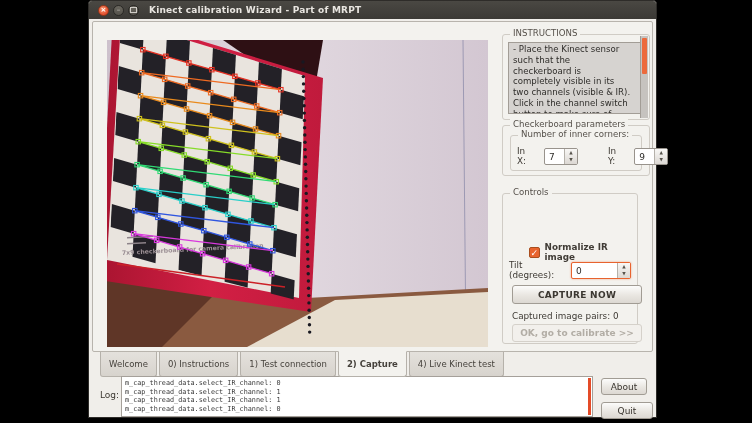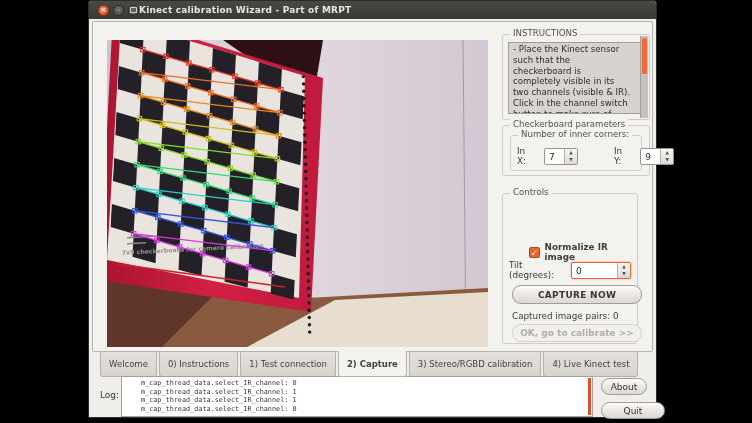--- a/index.html
+++ b/index.html
@@ -10,21 +10,21 @@
   
   #titlebar{position:absolute;left:0;top:0;right:0;height:18px;
             background:linear-gradient(#4a4843,#3b3935);border-radius:3px 3px 0 0;
             display:flex;align-items:center;}
   .tbtn{width:11px;height:11px;border-radius:50%;margin-left:4px;box-sizing:border-box;
         display:flex;align-items:center;justify-content:center;font-size:7px;line-height:1;}
   #btn-close{margin-left:9px;background:radial-gradient(circle at 40% 35%,#f4926d,#e4502e 70%);
              border:1px solid #9a3417;color:#fff;font-weight:bold;}
   #btn-min,#btn-max{background:linear-gradient(#6a675f,#55524b);border:1px solid #2a2925;color:#cfccc6;}
   #btn-max span{display:block;width:5px;height:4px;border:1px solid #cfccc6;}
-  #title-text{font-size:9px;font-weight:bold;color:#e9e6e1;letter-spacing:.2px;}
+  #title-text{margin-left:10px;font-size:9px;font-weight:bold;color:#e9e6e1;letter-spacing:.2px;}
   
   #notebook{position:absolute;left:3px;top:20px;width:561px;height:331px;box-sizing:border-box;
             background:#f3f2ee;border:1px solid #b8b4ad;border-radius:2px;}
   #camera{position:absolute;left:14px;top:18px;width:381px;height:307px;overflow:hidden;}
   #camera svg{display:block;width:100%;height:100%;}
   
   .group{position:absolute;box-sizing:border-box;border:1px solid #d0ccc5;border-radius:3px;padding-left:40px;}
   .gcap{position:absolute;top:-7px;left:7px;background:#f3f2ee;padding:0 3px;font-size:8.6px;color:#55504a;}
   .igroup{position:relative;box-sizing:border-box;border:1px solid #d0ccc5;border-radius:3px;}
   
@@ -48,42 +48,42 @@
   #g-channel{position:absolute;left:7px;top:8px;right:7px;height:28px;}
   #radio-row{position:absolute;left:6px;top:8px;display:flex;align-items:center;gap:5px;font-size:8.8px;color:#403c36;}
   .radio{width:10px;height:10px;border-radius:50%;box-sizing:border-box;border:1px solid #8f8a82;background:#fdfdfc;}
   .radio.sel{background:radial-gradient(circle at 50% 50%,#a03312 0 22%,#e8511f 23% 85%,#c44317 86%);border-color:#7e4030;}
   #chk-row{position:absolute;left:26px;top:48px;display:flex;align-items:center;gap:5px;font-size:8.8px;font-weight:bold;color:#403c36;}
   #chk-box{width:11px;height:11px;border-radius:2px;background:#e8642e;border:1px solid #a84e1e;
            color:#fff;font-size:9px;line-height:10px;text-align:center;font-weight:bold;box-sizing:border-box;}
   #tilt-row{position:absolute;left:6px;top:66px;right:6px;display:flex;align-items:center;font-size:8.8px;}
   #tilt-spin{margin-left:8px;width:68px;border:1px solid #e8632e;box-shadow:0 0 2px rgba(233,84,32,.55);}
   #tilt-spin .val{flex:1;border-right:0;}
-  .btn{box-sizing:border-box;border:1px solid #a19c94;border-radius:9px;
+  .btn{box-sizing:border-box;border:1px solid #a19c94;border-radius:3px;
        background:linear-gradient(#fcfcfb,#e9e6e1 55%,#dcd8d2);color:#3b3731;
        display:flex;align-items:center;justify-content:center;font-size:9px;}
   #capture-btn{position:absolute;left:9px;top:91px;width:130px;height:19px;font-weight:bold;letter-spacing:.3px;}
   #pairs-label{position:absolute;left:9px;top:117px;font-size:8.8px;color:#3e3a34;}
   #ok-btn{position:absolute;left:9px;top:130px;width:130px;height:18px;font-weight:bold;
           color:#b2ada5;background:#f2f0ec;border-color:#d5d1ca;}
   
   #tab-bar{position:absolute;left:11px;top:351px;display:flex;gap:2px;height:20px;}
   .tab{box-sizing:border-box;height:19px;padding:12px 8px;display:flex;align-items:center;font-size:8.5px;
        color:#46423c;background:linear-gradient(#e4e1dc,#d7d3cd);border:1px solid #b5b1aa;border-top:none;
        border-radius:0 0 3px 3px;}
   .tab.active{background:#f3f2ee;font-weight:bold;height:20px;border-top:1px solid #f3f2ee;margin-top:-1px;z-index:2;}
   
   #log-label{position:absolute;left:11px;top:389px;font-size:9px;color:#3c3832;}
   #log-box{position:absolute;left:32px;top:375px;width:472px;height:41px;box-sizing:border-box;
            background:#fff;border:1px solid #a5a09a;}
   #log-text{position:absolute;left:3px;top:2px;right:8px;bottom:2px;font-family:"DejaVu Sans Mono","Liberation Mono",monospace;
-            font-size:6.8px;line-height:8.6px;color:#3a3a3a;white-space:pre;overflow:hidden;margin-left:16px;}
+            font-size:6.8px;line-height:8.6px;color:#3a3a3a;white-space:pre;overflow:hidden;}
   #log-sb{position:absolute;right:1px;top:1px;bottom:1px;width:3px;background:#e44b28;}
   #about-btn{position:absolute;left:512px;top:377px;width:46px;height:17px;}
-  #quit-btn{position:absolute;left:512px;top:401px;width:64px;height:17px;}
+  #quit-btn{position:absolute;left:512px;top:401px;width:52px;height:17px;}
 </style>
 </head>
 <body>
 
 <div id="stage">
   <div id="win">
 
     <div id="titlebar">
       <div class="tbtn" id="btn-close">
           <span>×</span>
@@ -311,21 +311,21 @@
           <div class="gcap">Number of inner corners:</div>
           <div class="spinrow">
             <span>In X:</span>
             <span class="spin">
               <span class="val">7</span>
               <span class="btns">
                   <div>▲</div>
                   <div>▼</div>
                 </span>
             </span>
-            <span style="margin-left:18px">In Y:</span>
+            <span style="margin-left:12px">In Y:</span>
             <span class="spin">
               <span class="val">9</span>
               <span class="btns">
                   <div>▲</div>
                   <div>▼</div>
                 </span>
             </span>
           </div>
         </div>
       </div>
@@ -350,21 +350,20 @@
         <div id="pairs-label">Captured image pairs: 0</div>
         <div class="btn" id="ok-btn">OK, go to calibrate &gt;&gt;</div>
       </div>
     </div>
 
     <div id="tab-bar">
         <div class="tab">Welcome</div>
         <div class="tab">0) Instructions</div>
         <div class="tab">1) Test connection</div>
         <div class="tab active">2) Capture</div>
-        <div class="tab">3) Stereo/RGBD calibration</div>
         <div class="tab">4) Live Kinect test</div>
       </div>
 
     <div id="log-label">Log:</div>
     <div id="log-box">
       <div id="log-text">m_cap_thread_data.select_IR_channel: 0
 m_cap_thread_data.select_IR_channel: 1
 m_cap_thread_data.select_IR_channel: 1
 m_cap_thread_data.select_IR_channel: 0</div>
       <div id="log-sb"></div>

